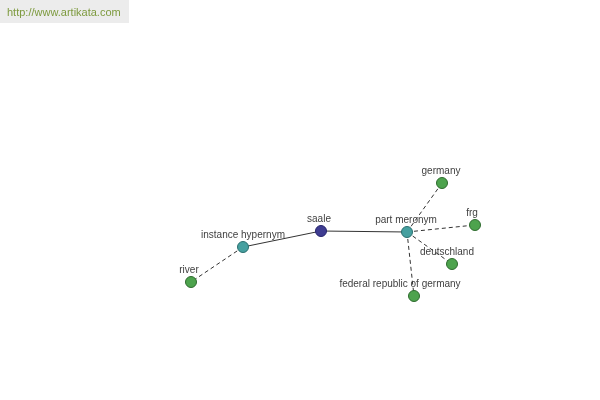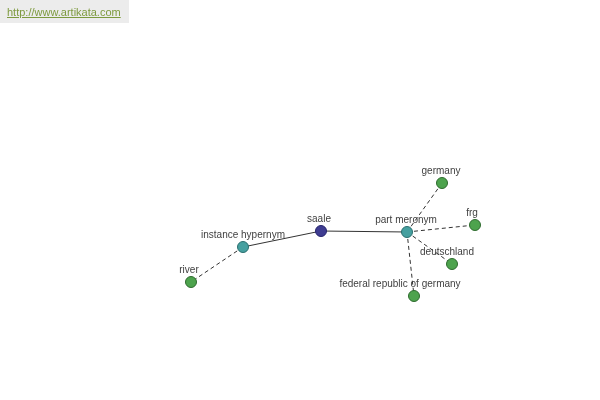--- a/index.html
+++ b/index.html
@@ -23,21 +23,20 @@
     height: 23px;
     background: #ececec;
     display: flex;
     align-items: center;
   }
   .watermark-text {
     padding-left: 7px;
     font-size: 11px;
     color: #7d9a3e;
     white-space: nowrap;
-    text-decoration: underline;
   }
   .graph-svg {
     position: absolute;
     top: 0;
     left: 0;
   }
   .node-label {
     font-family: "Liberation Sans", sans-serif;
     font-size: 10px;
     fill: #3f3f3f;

